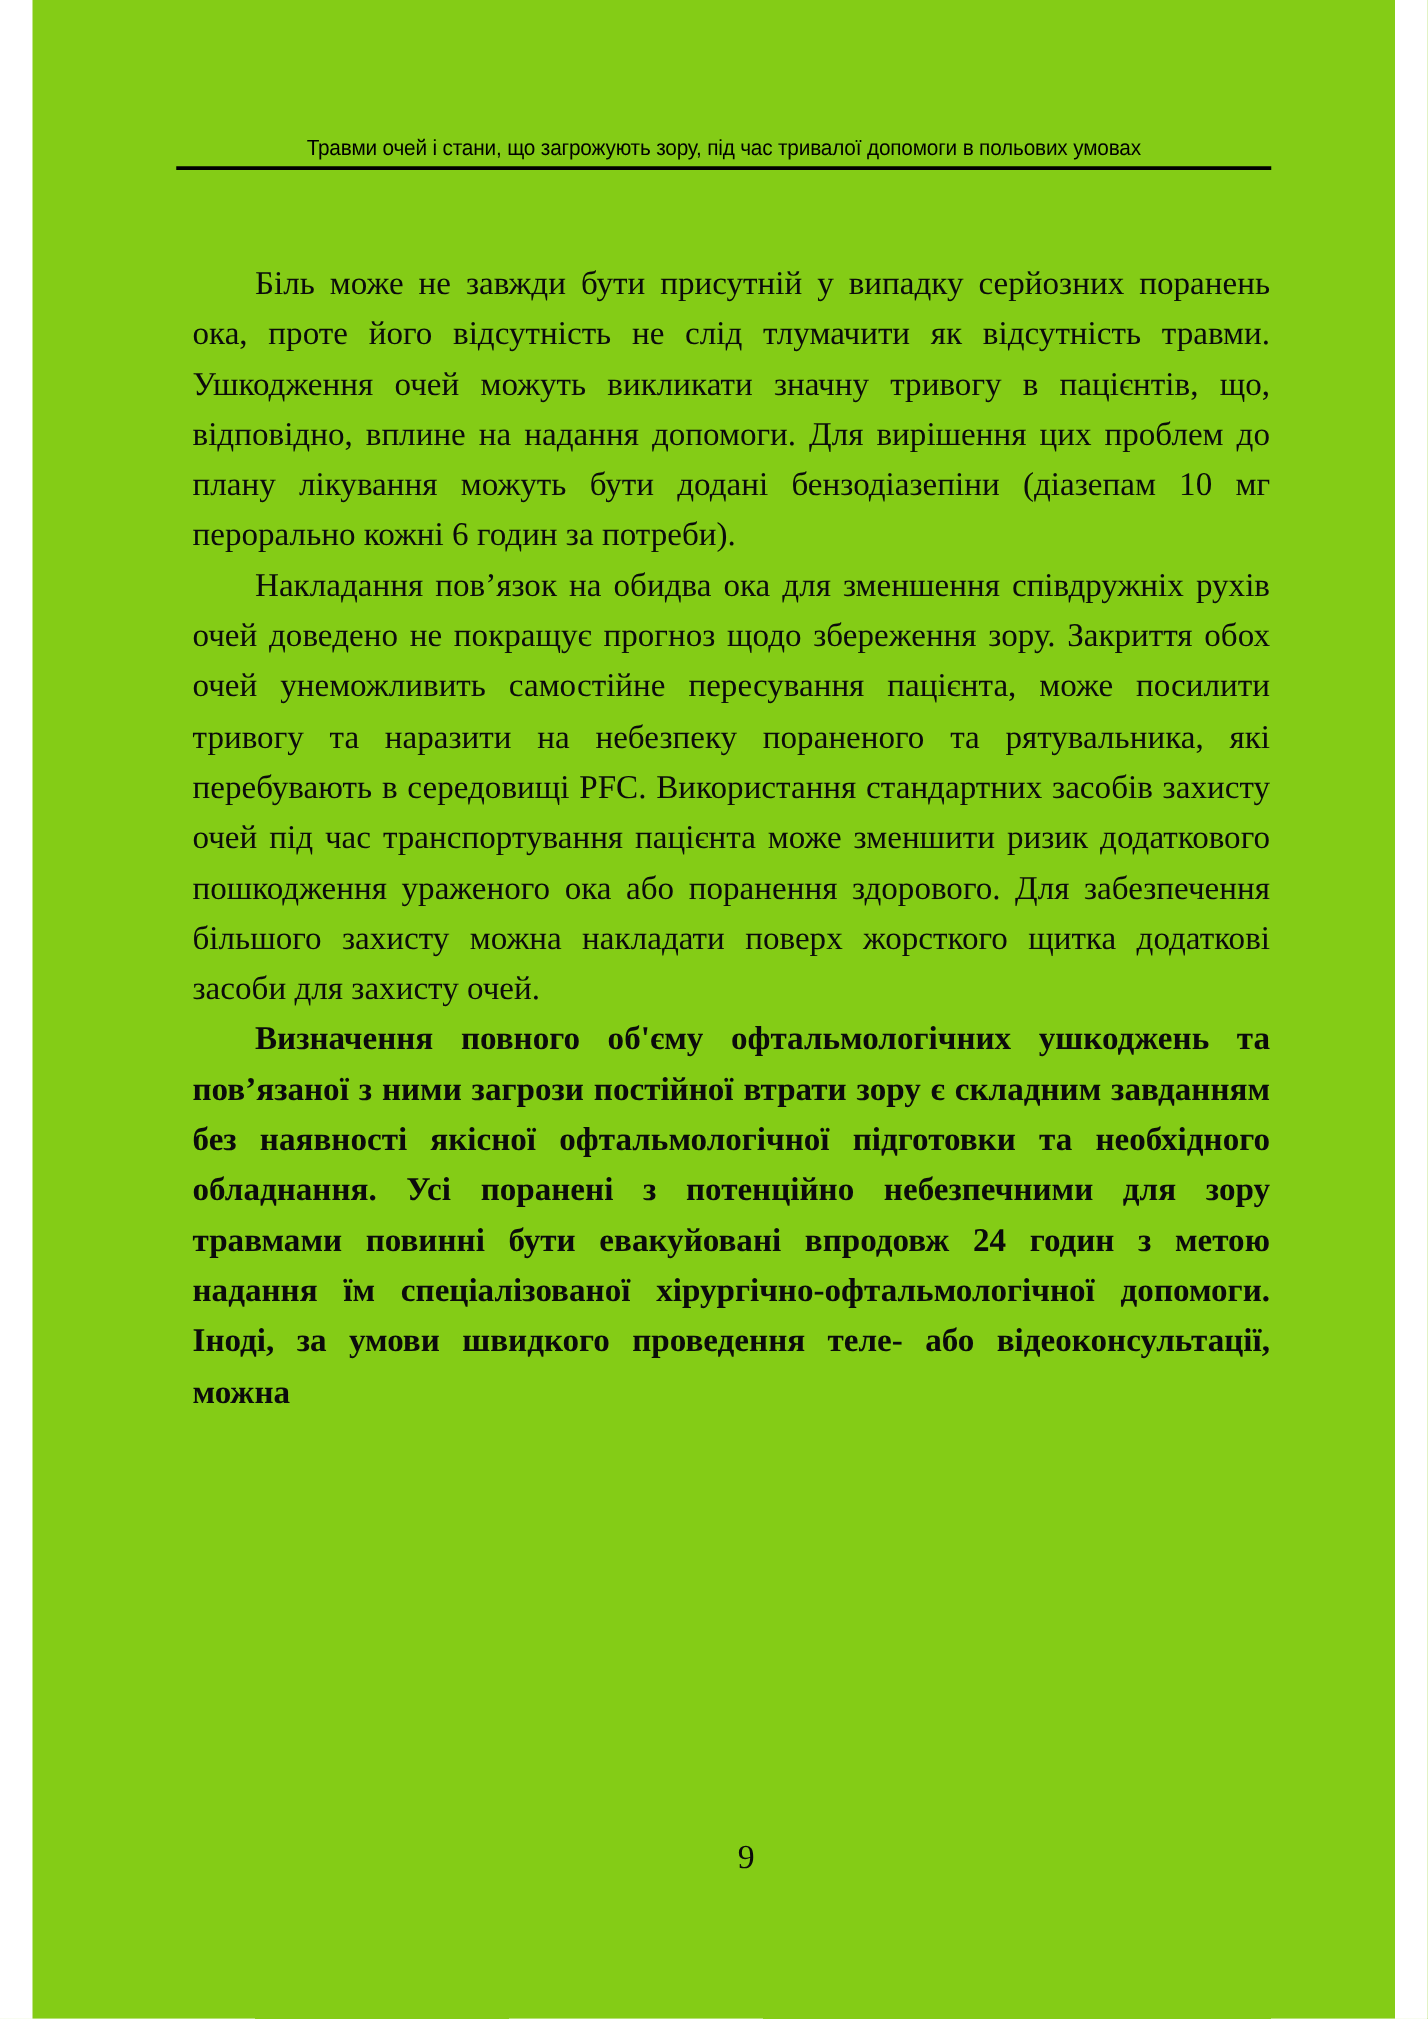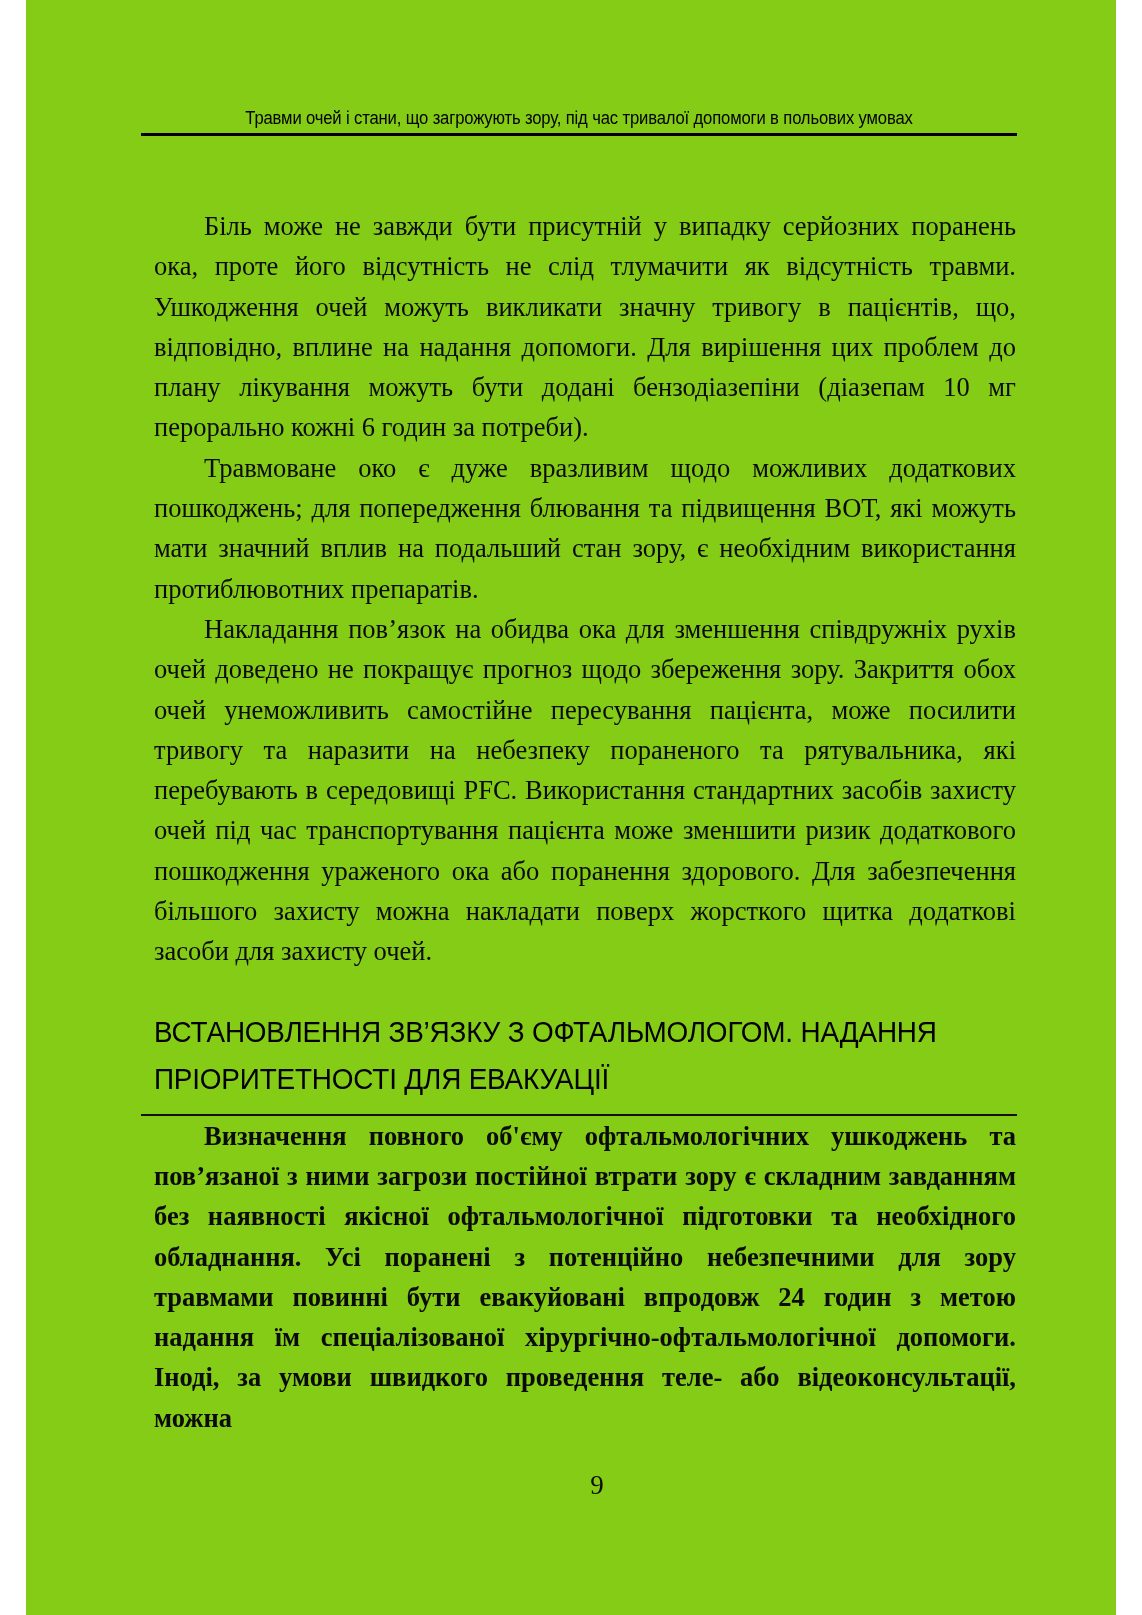--- a/index.html
+++ b/index.html
@@ -119,29 +119,23 @@
 
   <div class="running-header">
     <div class="running-header-text">Травми очей і стани, що загрожують зору, під час тривалої допомоги в польових умовах</div>
     <div class="header-rule"></div>
   </div>
 
   <div class="content">
 
     <p class="body-par">Біль може не завжди бути присутній у випадку серйозних поранень ока, проте його відсутність не слід тлумачити як відсутність травми. Ушкодження очей можуть викликати значну тривогу в пацієнтів, що, відповідно, вплине на надання допомоги. Для вирішення цих проблем до плану лікування можуть бути додані бензодіазепіни (діазепам 10 мг перорально кожні 6 годин за потреби).</p>
 
-    <p class="body-par">Травмоване око є дуже вразливим щодо можливих додаткових пошкоджень; для попередження блювання та підвищення ВОТ, які можуть мати значний вплив на подальший стан зору, є необхідним використання протиблювотних препаратів.</p>
 
     <p class="body-par">Накладання пов’язок на обидва ока для зменшення співдружніх рухів очей доведено не покращує прогноз щодо збереження зору. Закриття обох очей унеможливить самостійне пересування пацієнта, може посилити тривогу та наразити на небезпеку пораненого та рятувальника, які перебувають в середовищі PFC. Використання стандартних засобів захисту очей під час транспортування пацієнта може зменшити ризик додаткового пошкодження ураженого ока або поранення здорового. Для забезпечення більшого захисту можна накладати поверх жорсткого щитка додаткові засоби для захисту очей.</p>
 
-    <div class="section-heading">
-      <div class="section-heading-line">ВСТАНОВЛЕННЯ ЗВ’ЯЗКУ З ОФТАЛЬМОЛОГОМ. НАДАННЯ</div>
-      <div class="section-heading-line">ПРІОРИТЕТНОСТІ ДЛЯ ЕВАКУАЦІЇ</div>
-      <div class="heading-rule"></div>
-    </div>
 
     <p class="body-par after-heading">Визначення повного об'єму офтальмологічних ушкоджень та пов’язаної з ними загрози постійної втрати зору є складним завданням без наявності якісної офтальмологічної підготовки та необхідного обладнання. Усі поранені з потенційно небезпечними для зору травмами повинні бути евакуйовані впродовж 24 годин з метою надання їм спеціалізованої хірургічно-офтальмологічної допомоги. Іноді, за умови швидкого проведення теле- або відеоконсультації, можна</p>
 
   </div>
 
   <div class="page-number">9</div>
 
 </div>
 
 </body></html>

